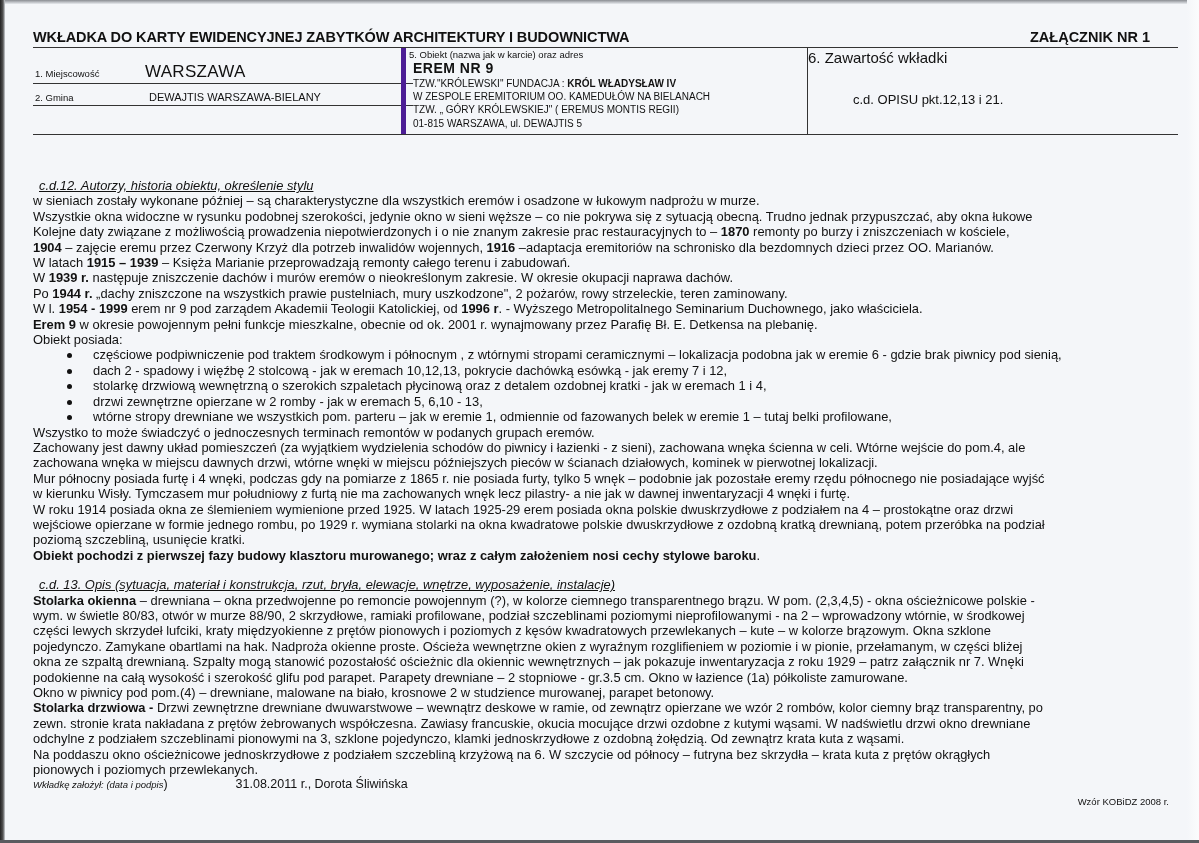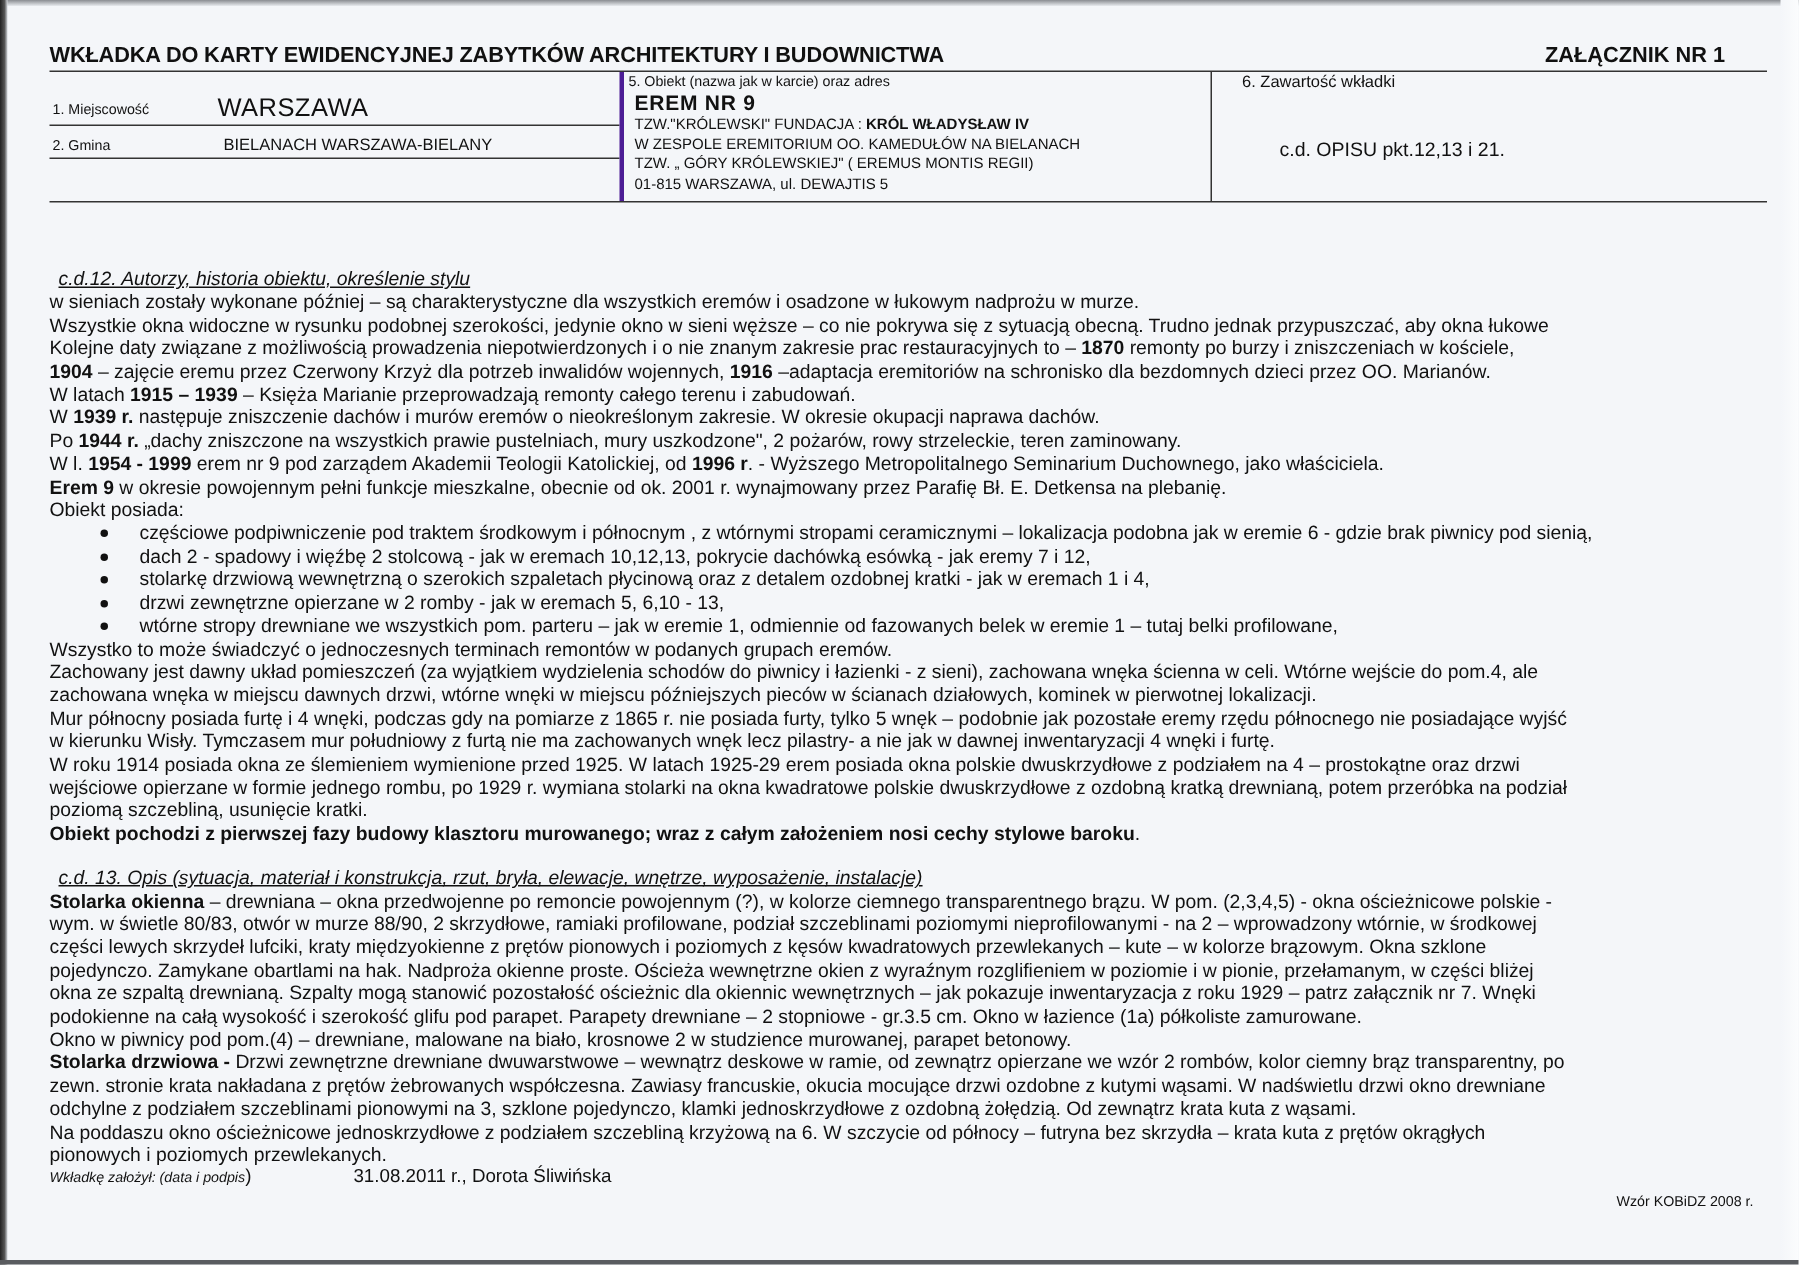--- a/index.html
+++ b/index.html
@@ -38,37 +38,37 @@
     font-weight: bold; font-size: 14.5px; letter-spacing: -0.1px;
   }
   .annex-title {
     position: absolute; right: 28px; top: -1px;
     font-weight: bold; font-size: 14.5px;
   }
 
   
   .hdr { position: absolute; top: 48px; left: 0; width: 1145px; height: 86px; border-bottom: 1.5px solid #333; }
   .col-left { position: absolute; left: 0; top: 0; width: 380px; height: 86px; }
-  .col-mid { position: absolute; left: 380px; top: 0; width: 394px; height: 86px; border-left: 3px solid #4c1d95; }
+  .col-mid { position: absolute; left: 368px; top: 0; width: 394px; height: 86px; border-left: 5px solid #4c1d95; }
   .col-right { position: absolute; left: 774px; top: 0; width: 371px; height: 86px; border-left: 1px solid #333; }
 
   .loc-row { position: absolute; left: 0; top: 0; width: 380px; height: 35px; border-bottom: 1px solid #333; }
   .gmina-row { position: absolute; left: 0; top: 35px; width: 380px; height: 22px; border-bottom: 1px solid #333; }
   .small-label { font-size: 9.5px; position: absolute; }
   .loc-label { left: 2px; top: 20px; }
   .loc-value { position: absolute; left: 112px; top: 14px; font-size: 17px; letter-spacing: 0.3px; }
   .gmina-label { left: 2px; top: 9px; }
   .gmina-value { position: absolute; left: 116px; top: 8px; font-size: 11px; }
 
   .obj-label { position: absolute; left: 3px; top: 1px; font-size: 9.5px; }
   .obj-name { position: absolute; left: 7px; top: 12px; font-size: 14px; font-weight: bold; letter-spacing: 0.5px; }
   .obj-lines { position: absolute; left: 7px; top: 29px; font-size: 10px; line-height: 13.2px; }
   .obj-lines b { font-weight: bold; }
 
-  .content-label { position: absolute; left: 20px; top: 1px; font-size: 11px; }
+  .content-label { position: absolute; left: 0; top: 1px; font-size: 15px; }
   .content-value { position: absolute; left: 45px; top: 44px; font-size: 13px; }
 
   
   .body {
     position: absolute; left: 0; top: 134px; width: 1140px;
     font-size: 12.9px; line-height: 15.4px; margin-top: 44px;
   }
   .body p { margin: 0; white-space: nowrap; }
   .sec-head { font-style: italic; text-decoration: underline; padding-left: 6px; }
   .bullets { margin: 0; padding: 0; list-style: none; }
@@ -99,21 +99,21 @@
   </div>
 
   <div class="hdr">
     <div class="col-left">
       <div class="loc-row">
         <span class="small-label loc-label">1. Miejscowość</span>
         <span class="loc-value">WARSZAWA</span>
       </div>
       <div class="gmina-row">
         <span class="small-label gmina-label">2. Gmina</span>
-        <span class="gmina-value">BIELANACH WARSZAWA-BIELANY</span>
+        <span class="gmina-value">DEWAJTIS WARSZAWA-BIELANY</span>
       </div>
     </div>
 
     <div class="col-mid">
       <span class="obj-label">5. Obiekt (nazwa jak w karcie) oraz adres</span>
       <span class="obj-name">EREM NR 9</span>
       <div class="obj-lines">
         <div><span>TZW."KRÓLEWSKI" FUNDACJA : </span><b>KRÓL WŁADYSŁAW IV</b></div>
         <div>W ZESPOLE EREMITORIUM OO. KAMEDUŁÓW NA BIELANACH</div>
         <div>TZW. „ GÓRY KRÓLEWSKIEJ" ( EREMUS MONTIS REGII)</div>

